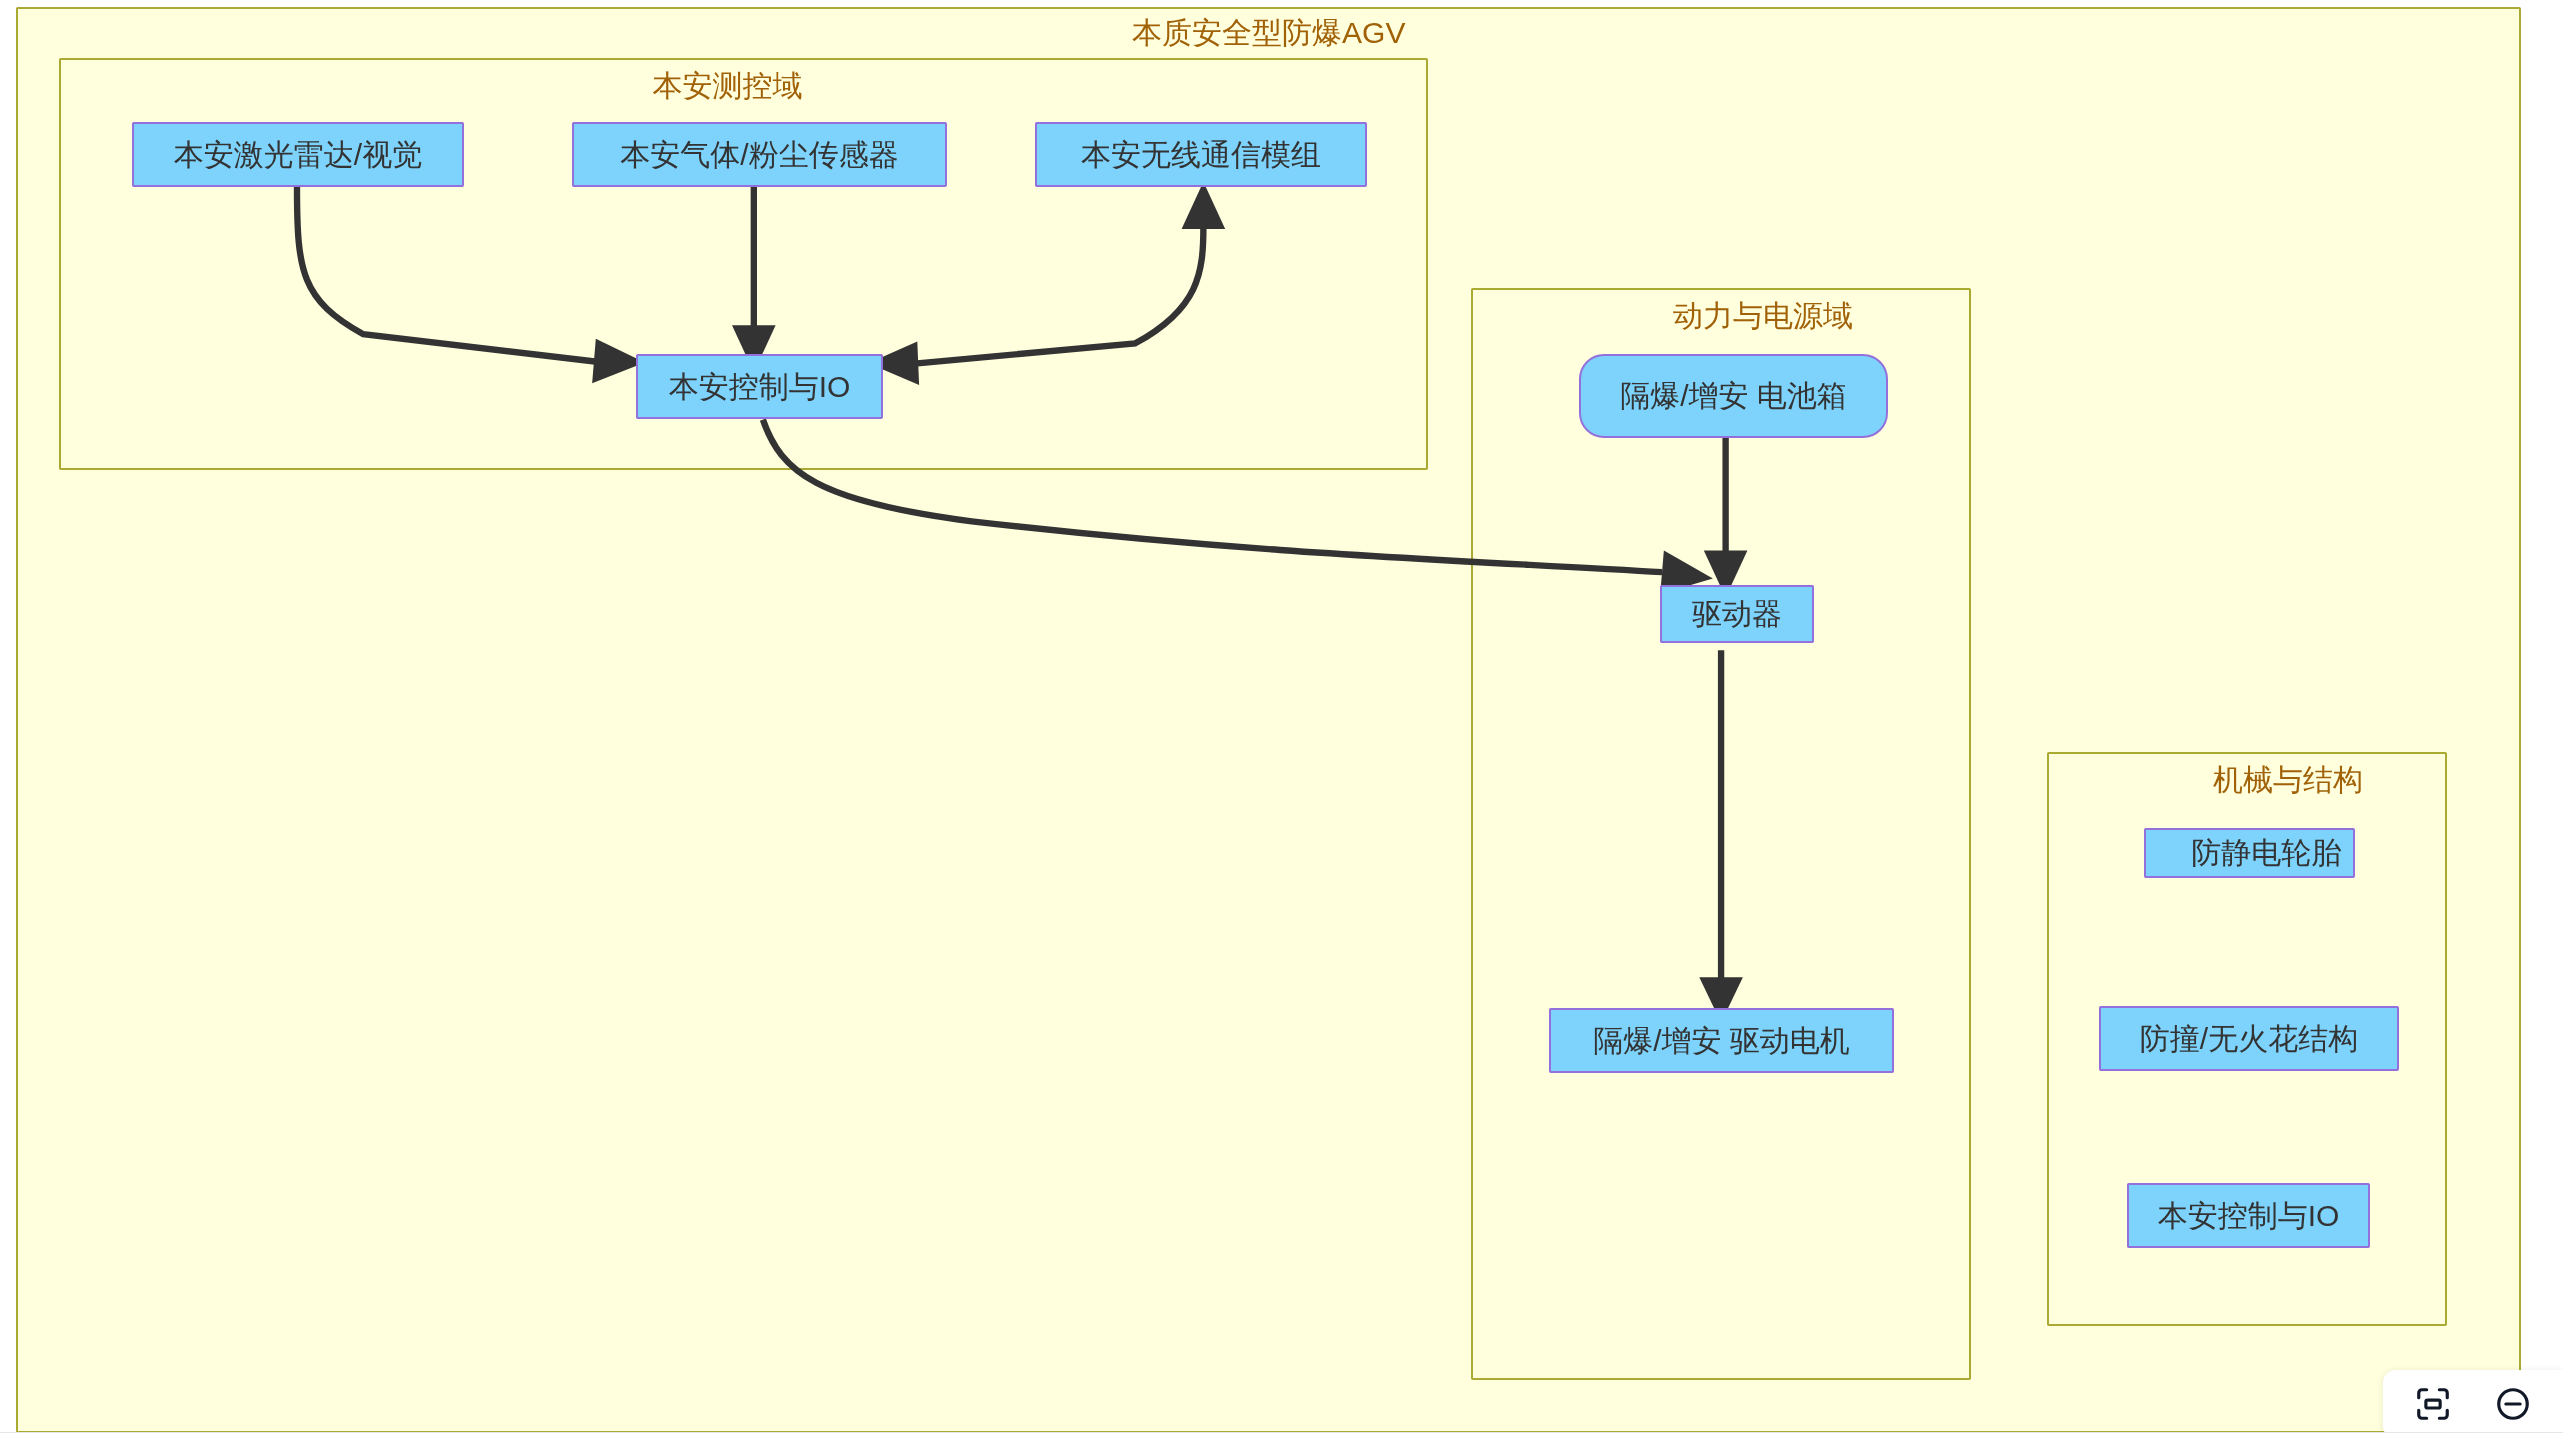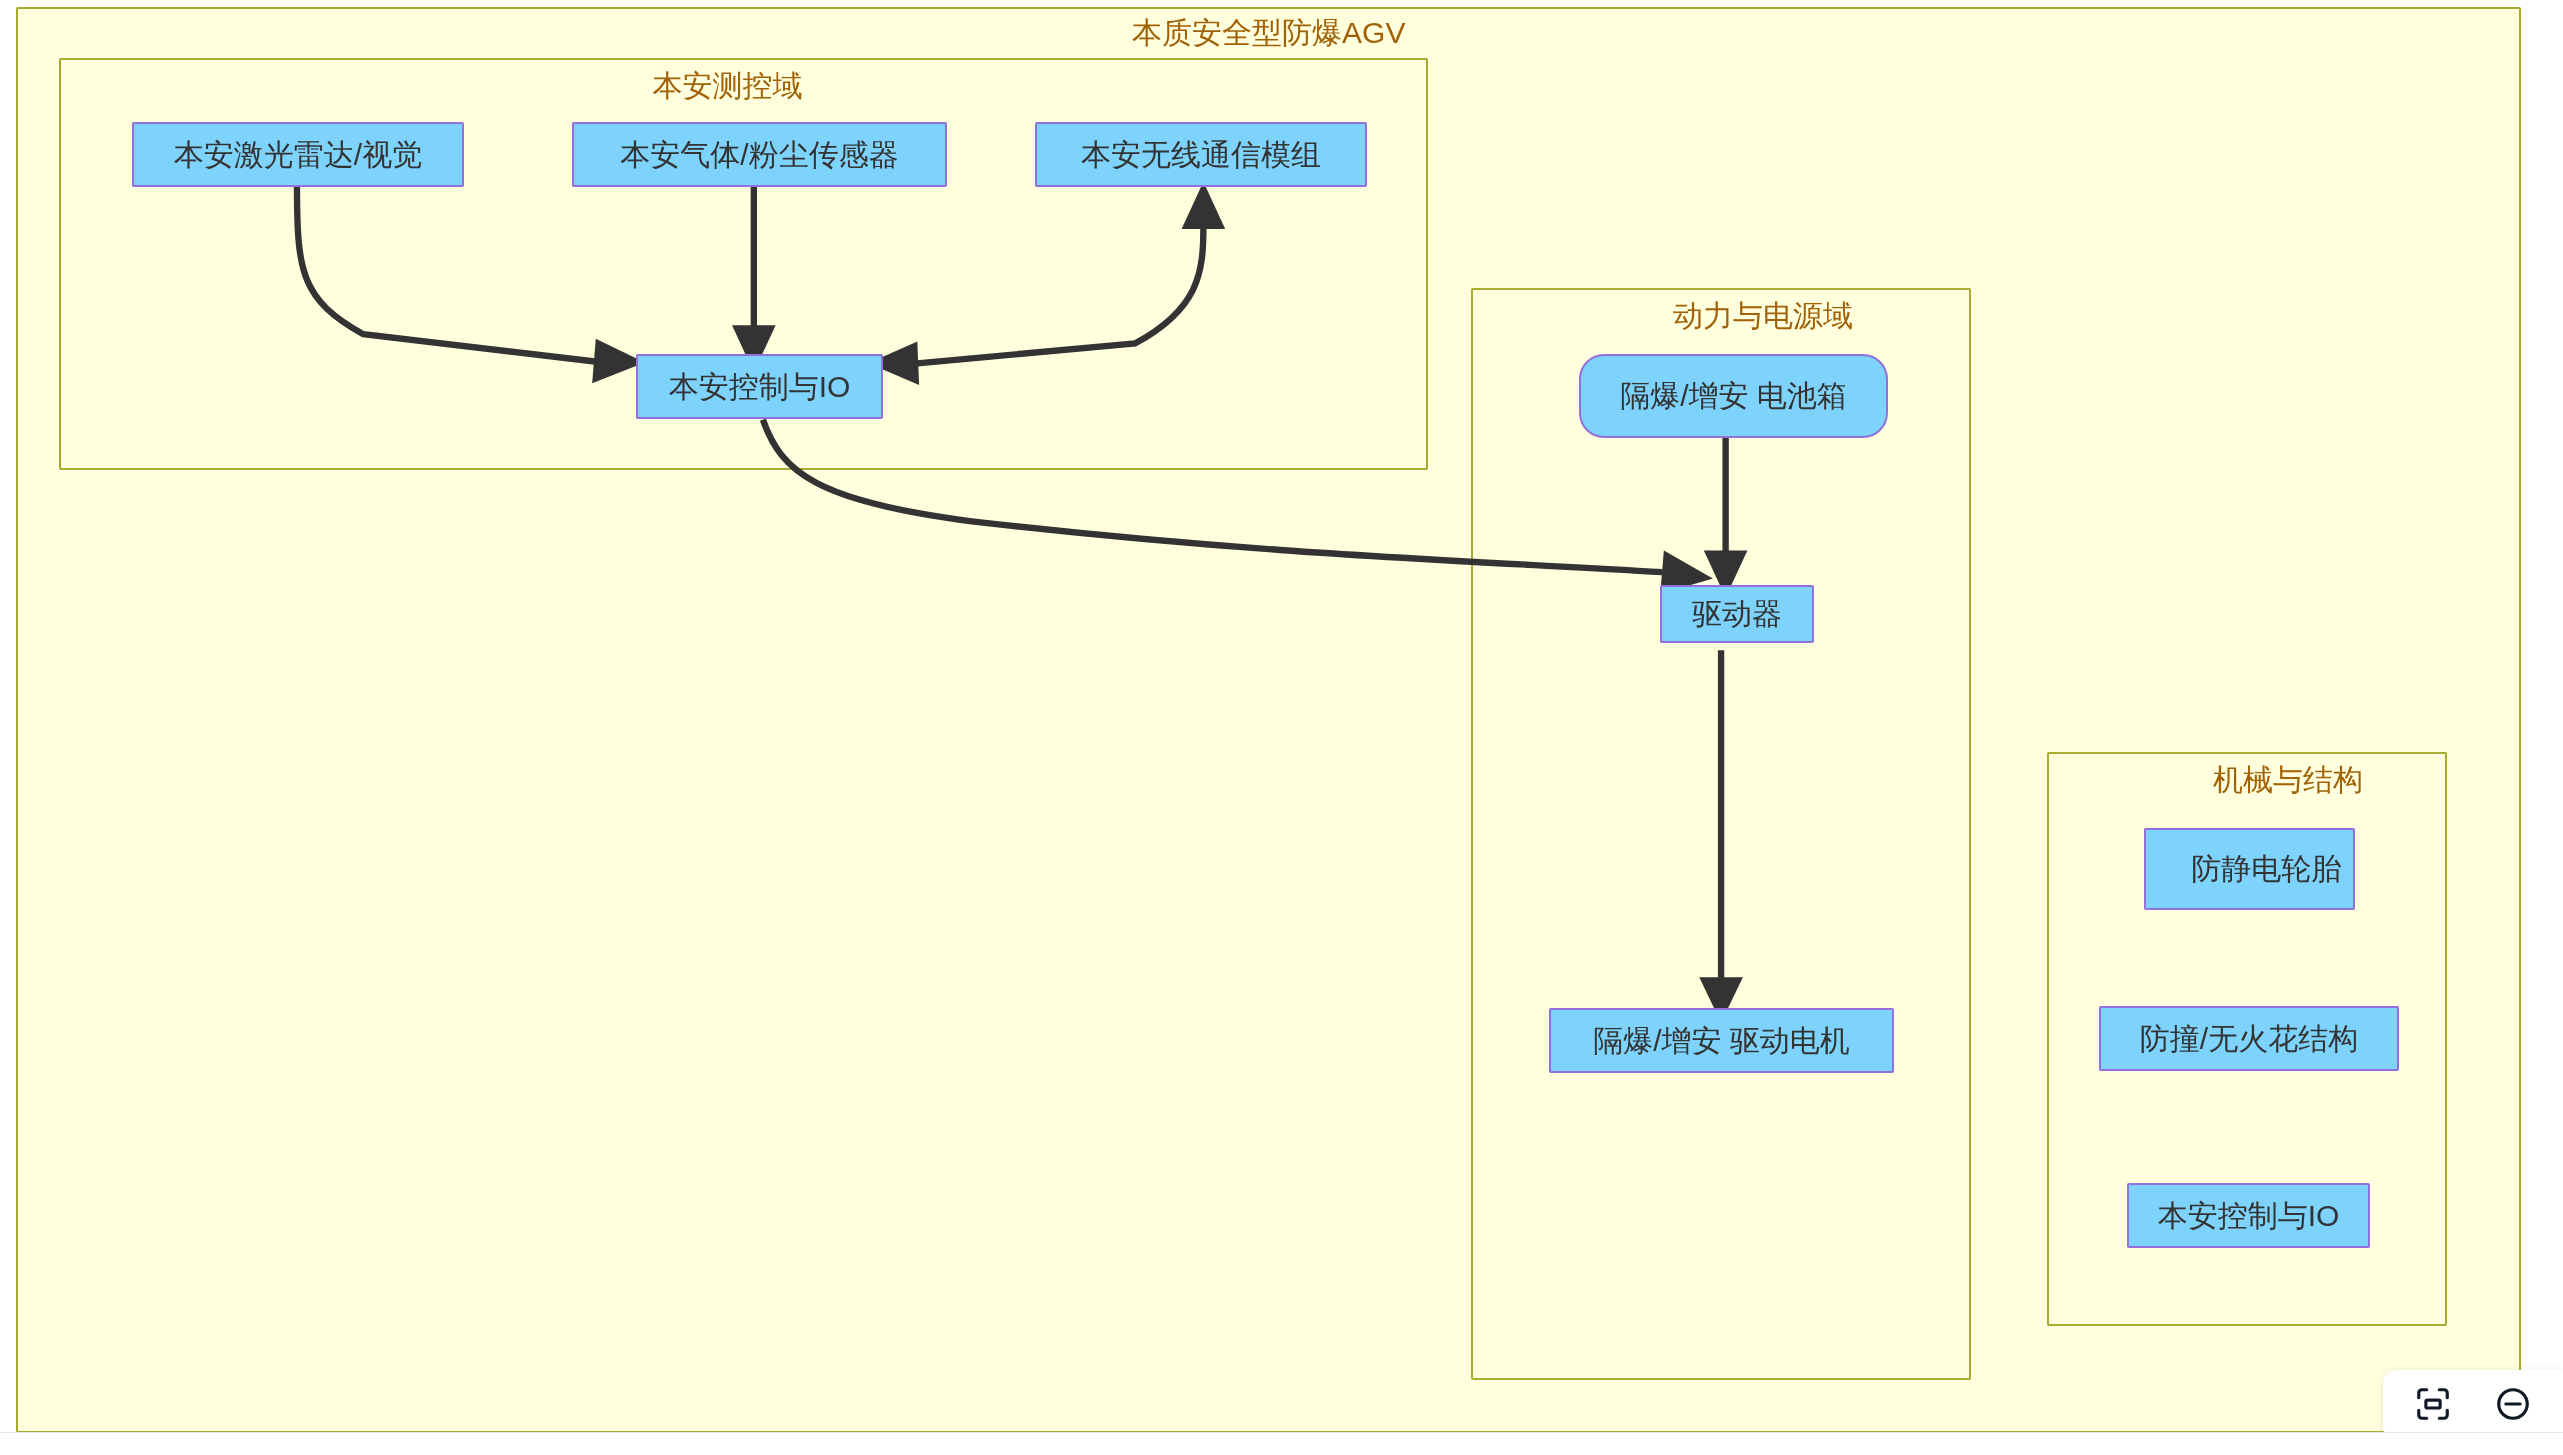--- a/index.html
+++ b/index.html
@@ -179,21 +179,21 @@
   </div>
 
   <div class="node" style="left:1644px; top:585px; width:154px; height:58px;margin-left:16px;">
     <span>驱动器</span>
   </div>
 
   <div class="node" style="left:1549px; top:1008px; width:345px; height:65px;">
     <span>隔爆/增安 驱动电机</span>
   </div>
 
-  <div class="node" style="left:2144px; top:828px; width:211px; height:82px;padding-left:46px;">
+  <div class="node" style="left:2144px; top:828px; width:211px; height:50px;padding-left:46px;">
     <span>防静电轮胎</span>
   </div>
 
   <div class="node" style="left:2099px; top:1006px; width:300px; height:65px;">
     <span>防撞/无火花结构</span>
   </div>
 
   <div class="node" style="left:2127px; top:1183px; width:243px; height:65px;">
     <span>本安控制与IO</span>
   </div>

